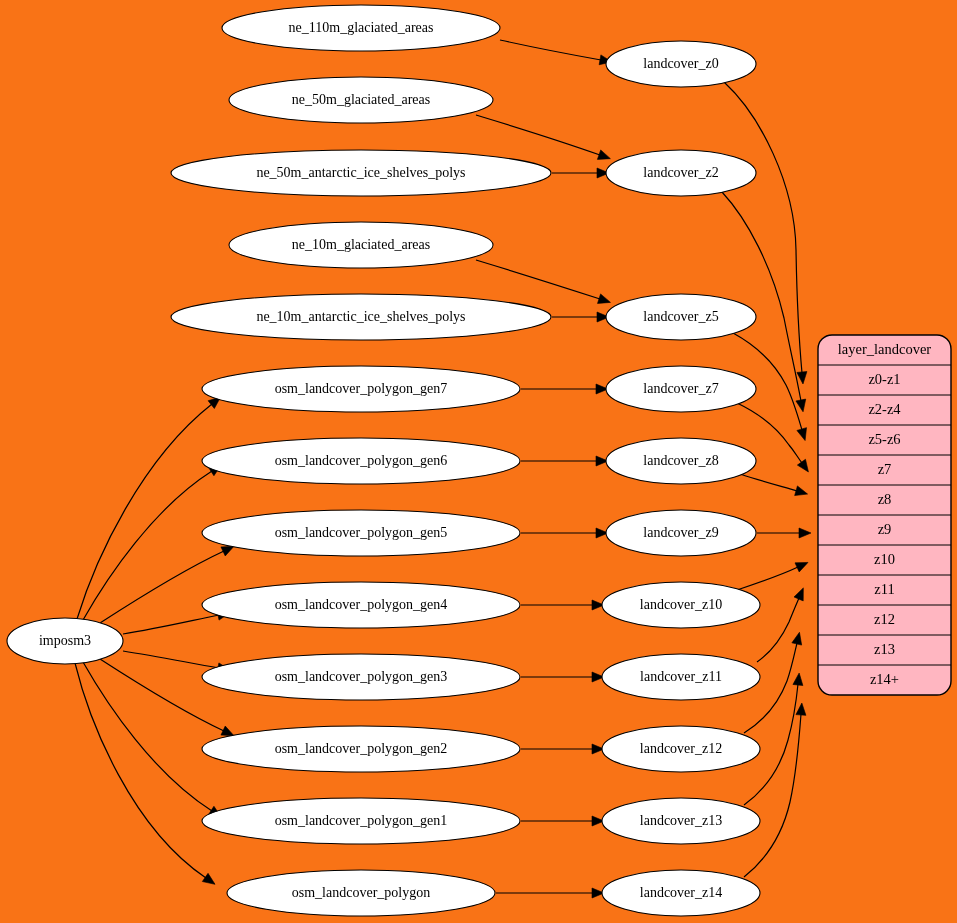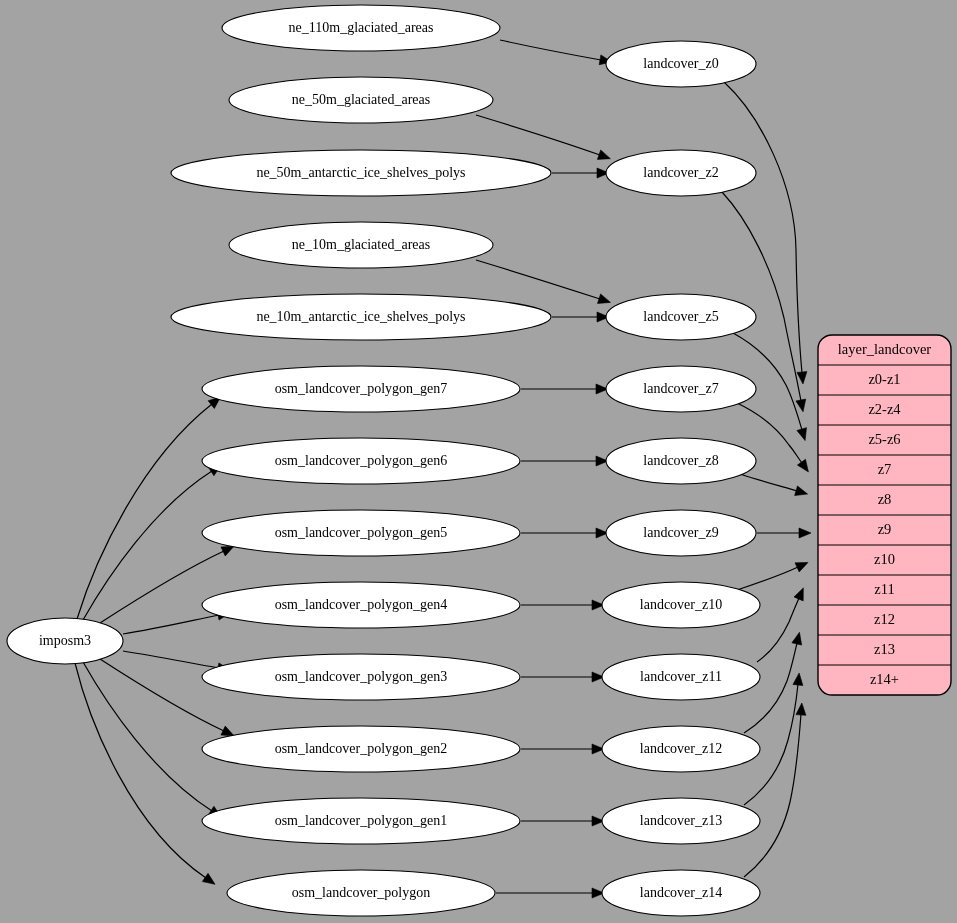--- a/index.html
+++ b/index.html
@@ -4,21 +4,21 @@
 <style>
   html, body {
     margin: 0;
     padding: 0;
     background: #ffffff;
   }
   #canvas-wrap {
     position: relative;
     width: 957px;
     height: 923px;
-    background: #a3a3a3;
+    background: #f97316;
     overflow: hidden;
     font-family: "Liberation Serif", "DejaVu Serif", serif;
     text-align: center;
   }
   svg.graph {
     position: absolute;
     top: 0; left: 0;
     width: 957px;
     height: 923px;
   }

